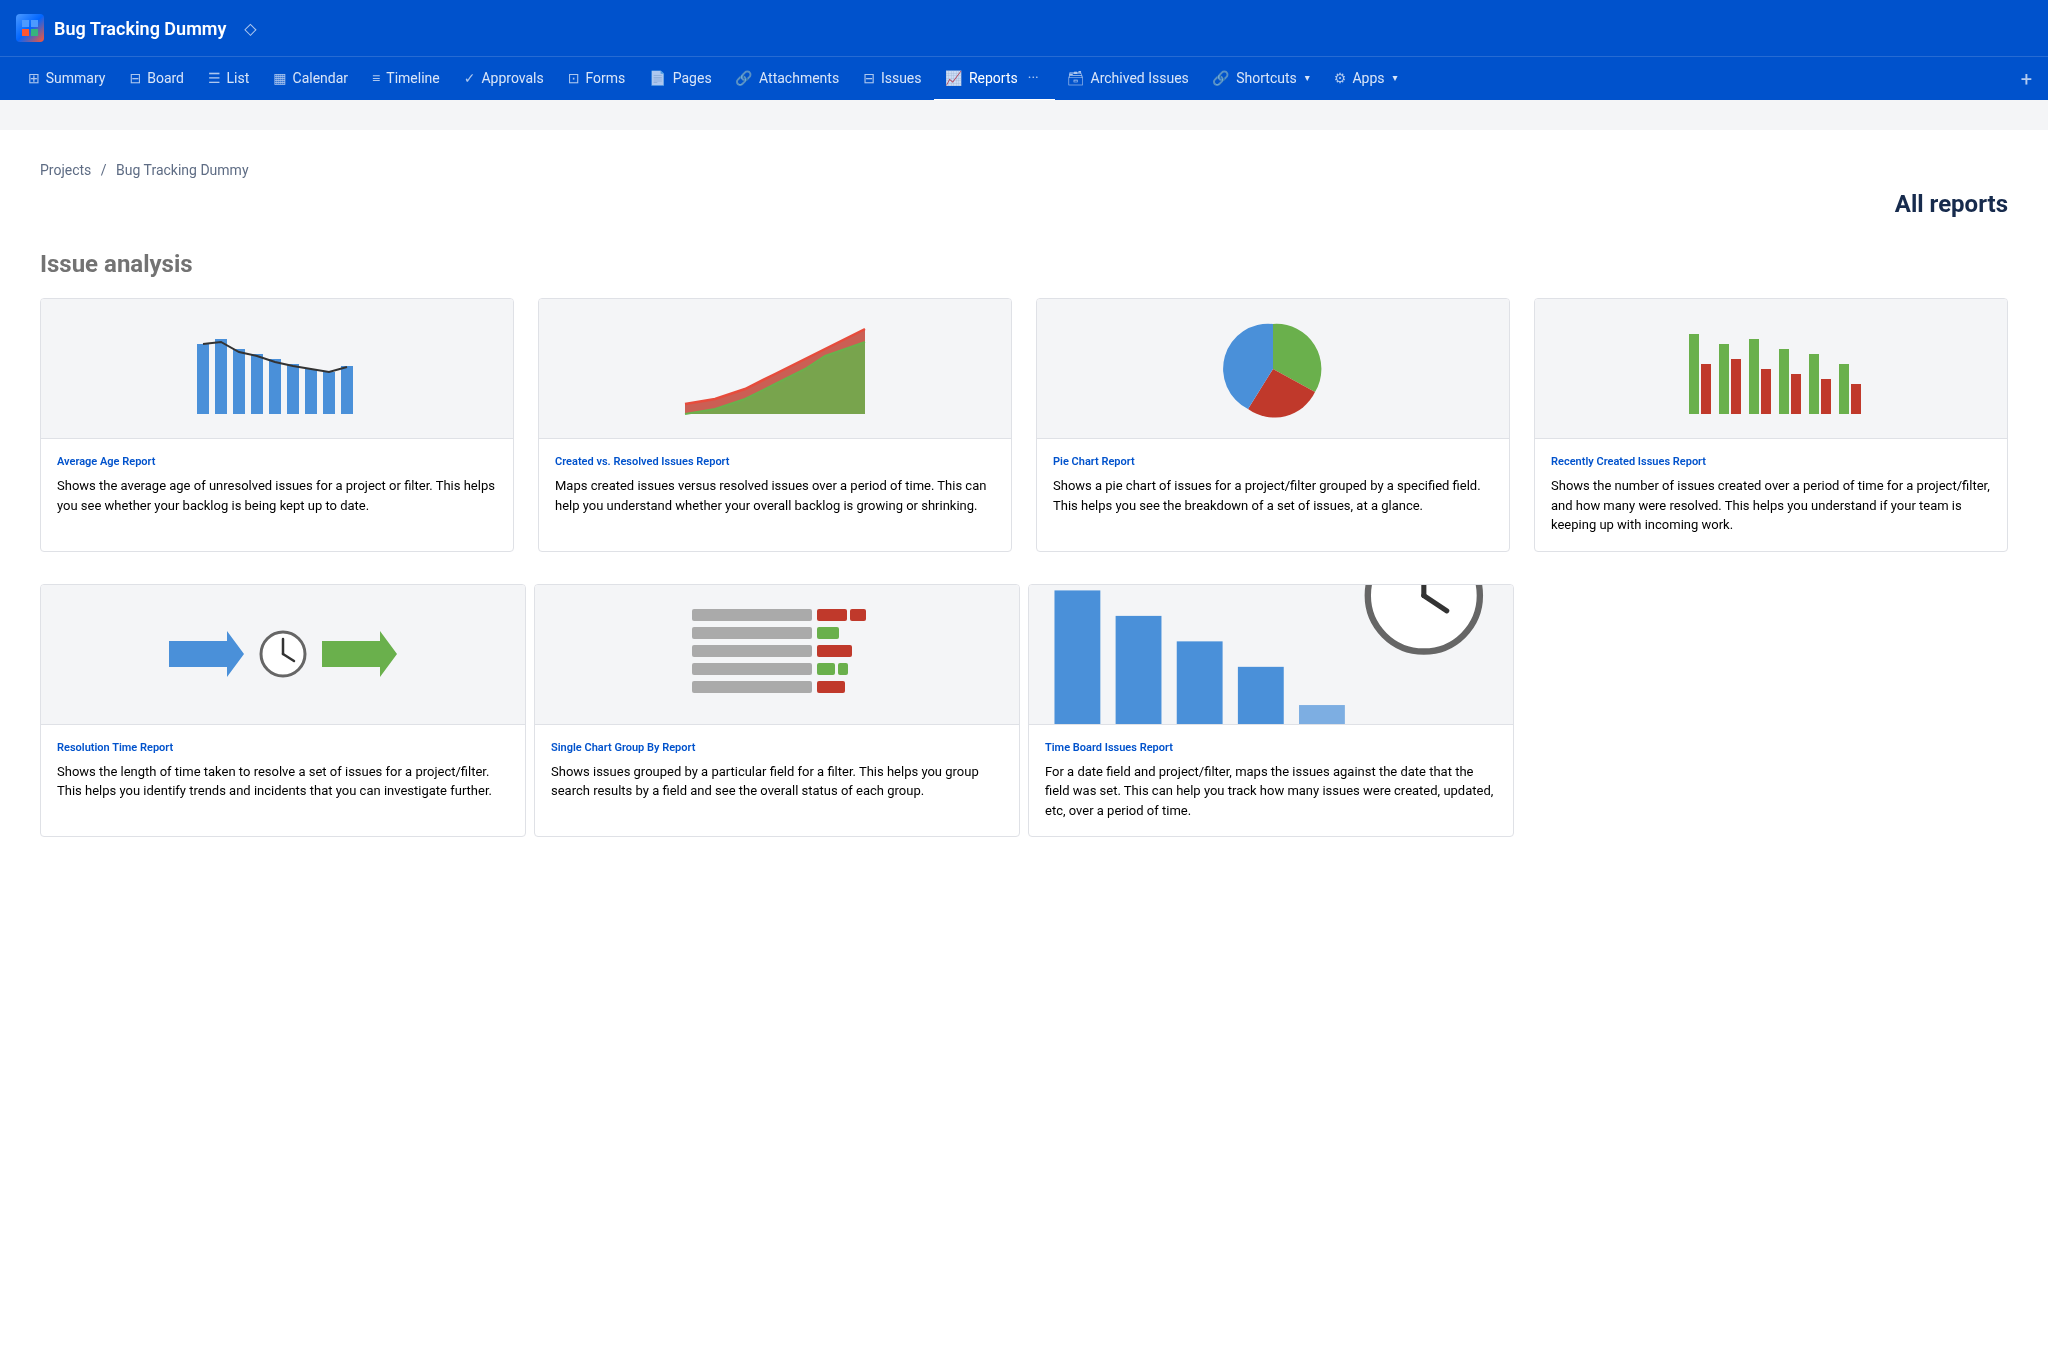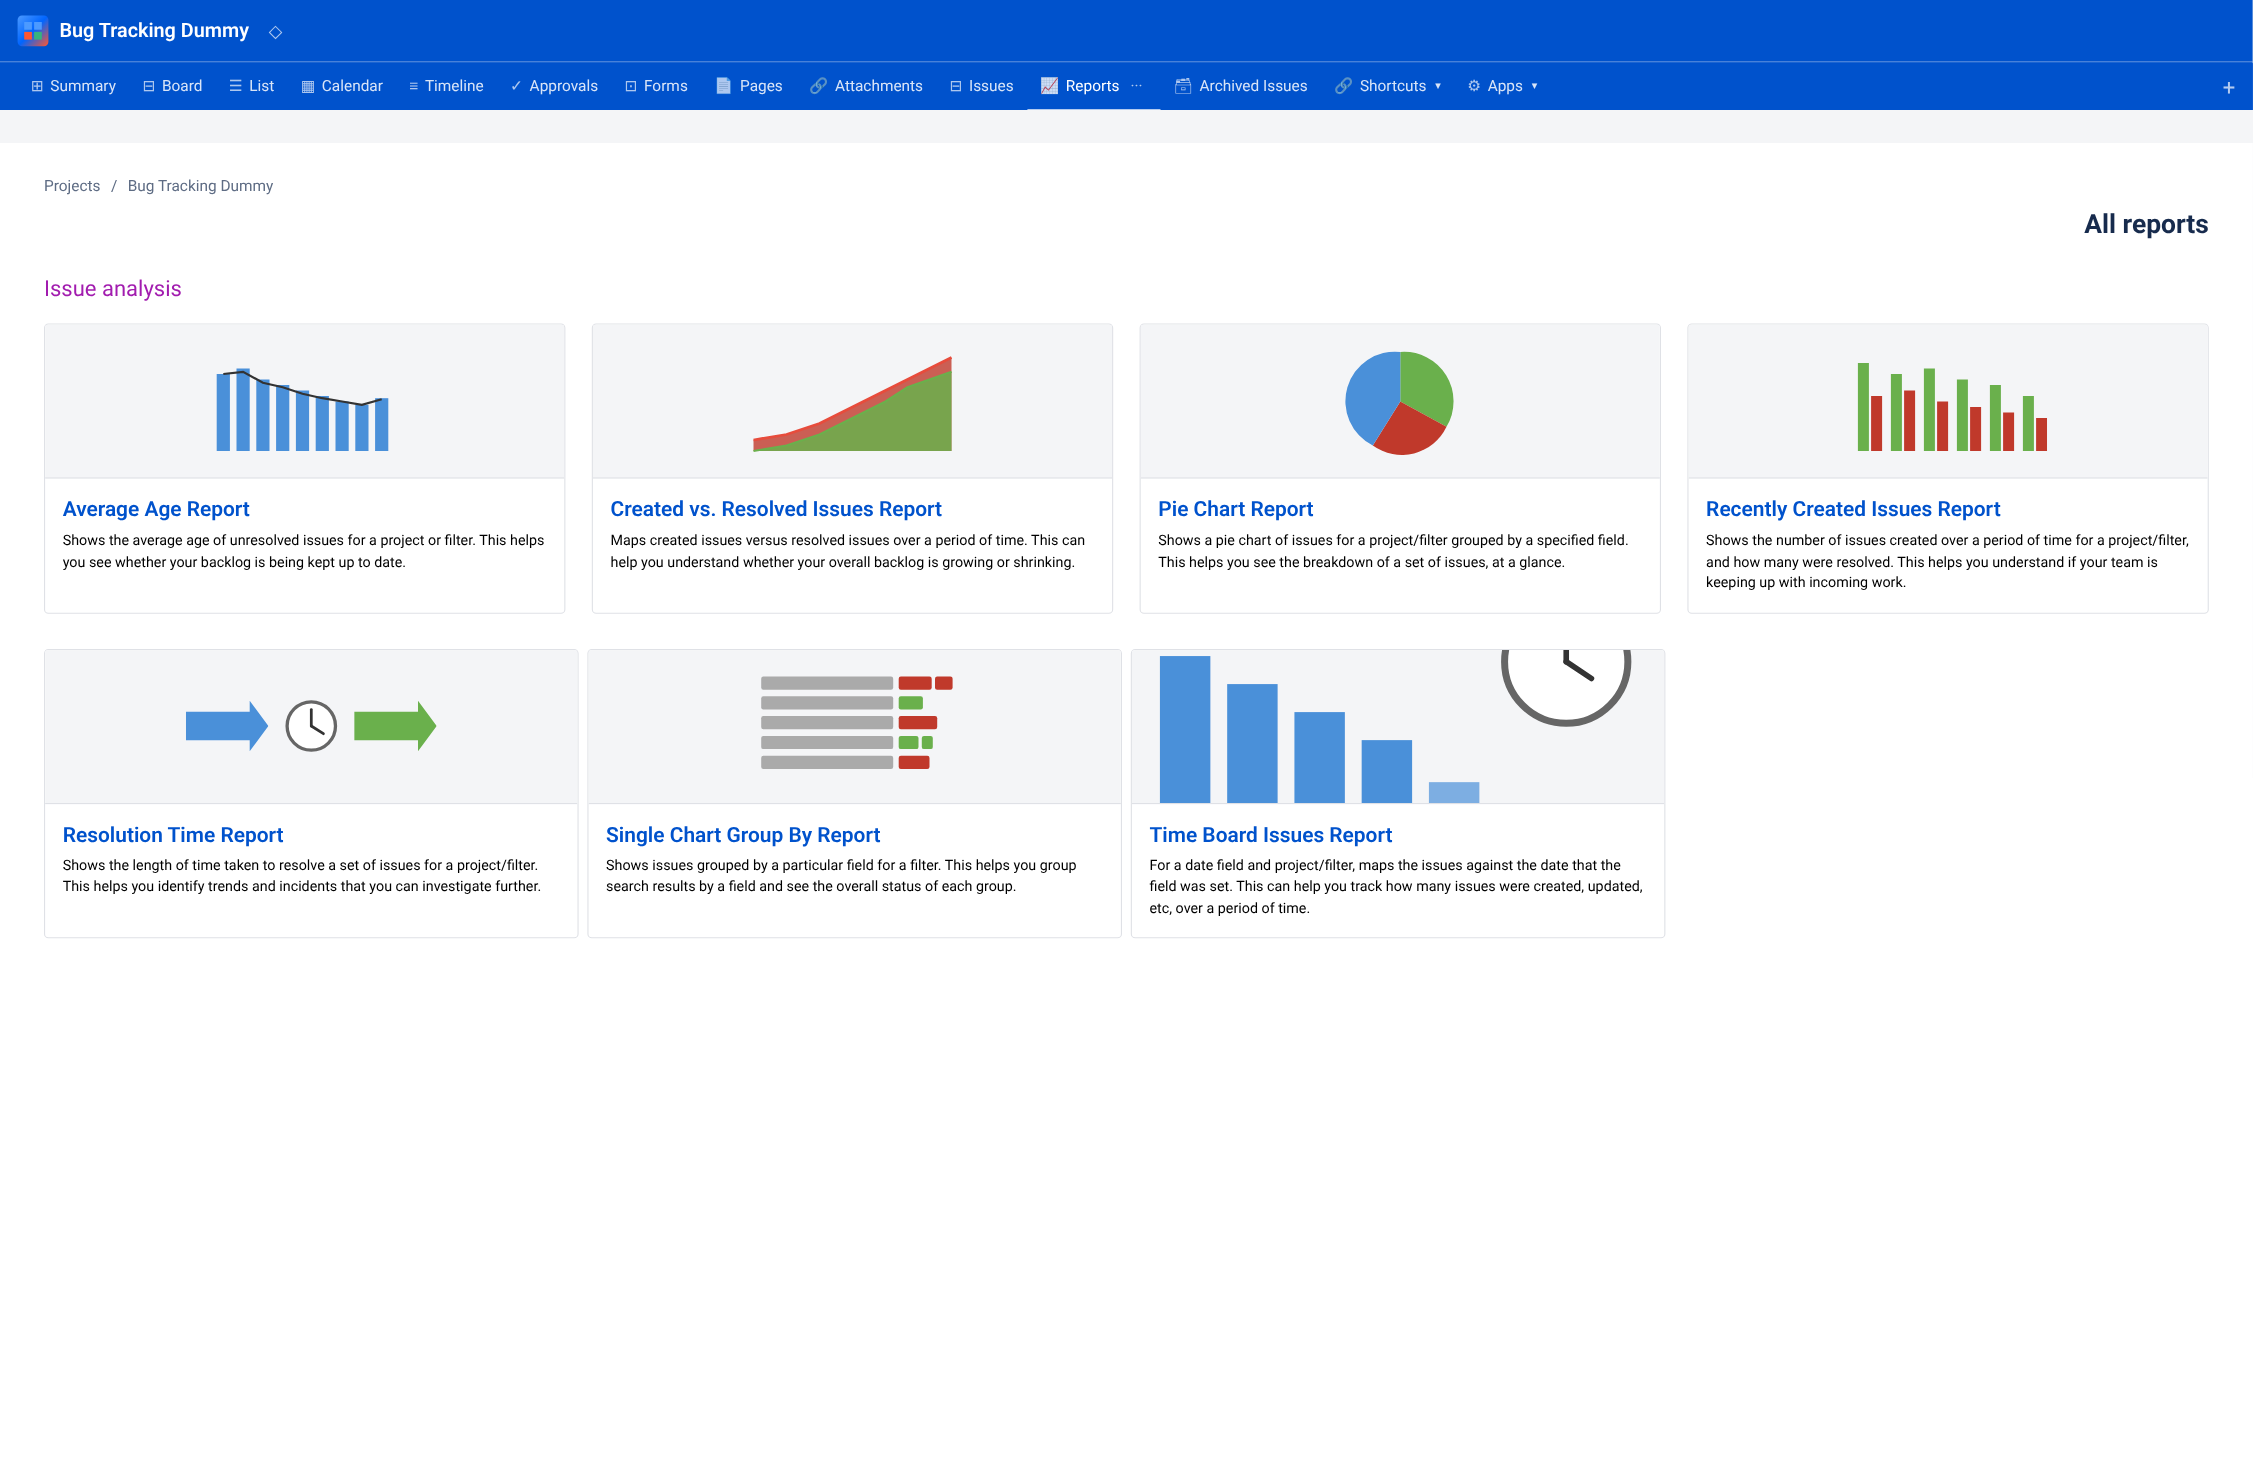--- a/index.html
+++ b/index.html
@@ -93,23 +93,23 @@
 
     .page-title {
       font-size: 24px;
       font-weight: 700;
       color: #172b4d;
       margin-bottom: 32px;
       text-align: right;
     }
 
     .section-title {
-      font-size: 20px;
-      font-weight: 400;
-      color: #a21caf;
+      font-size: 24px;
+      font-weight: 700;
+      color: #737373;
       margin-bottom: 20px;
     }
 
     .reports-grid {
       display: grid;
       grid-template-columns: repeat(4, 1fr);
       gap: 24px;
       margin-bottom: 32px;
     }
     .reports-grid-bottom {
@@ -134,21 +134,21 @@
       justify-content: center;
       border-bottom: 1px solid #dfe1e6;
       overflow: hidden;
     }
 
     .report-card-body {
       padding: 16px;
     }
 
     .report-card-title {
-      font-size: 19px;
+      font-size: 11px;
       font-weight: 600;
       color: #0052cc;
       margin-bottom: 8px;
       cursor: pointer;
     }
 
     .report-card-desc {
       font-size: 13px;
       color: #000000;
       line-height: 1.5;

